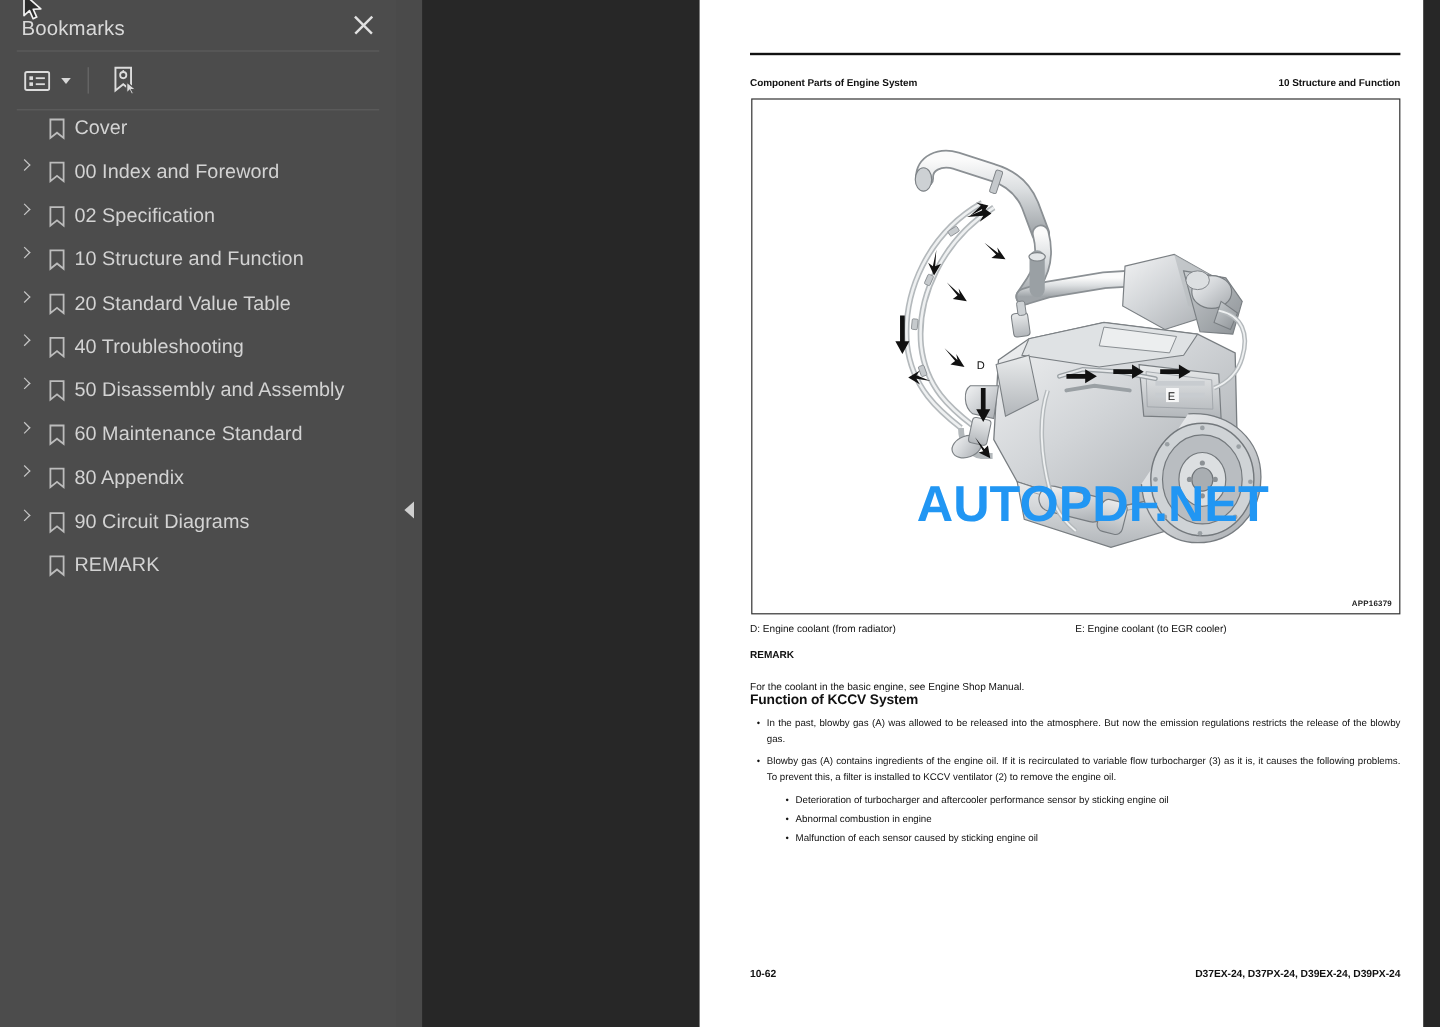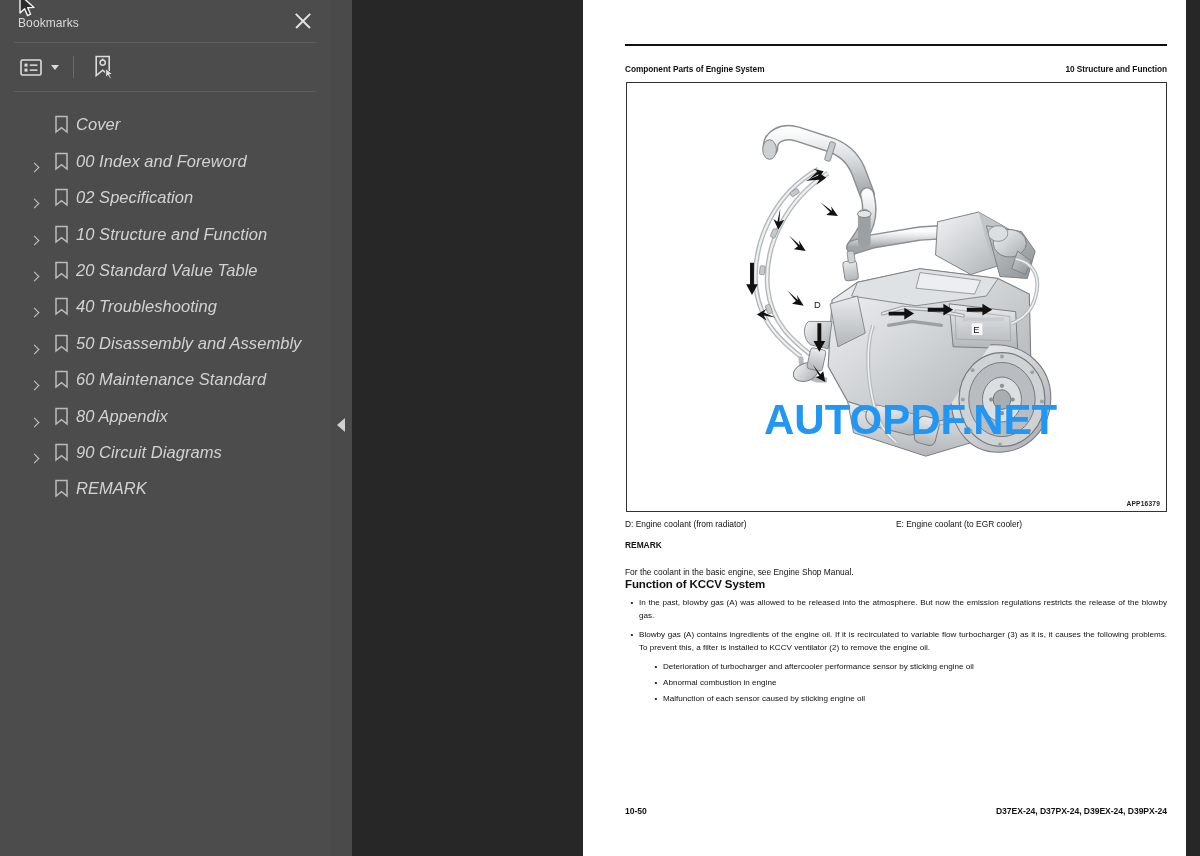--- a/index.html
+++ b/index.html
@@ -30,21 +30,21 @@
 
   .bm-header {
     height: 42px;
     display: flex;
     align-items: center;
     justify-content: space-between;
     padding: 0 14px 0 18px;
   }
   .bm-title {
     color: #d9d9d9;
-    font-size: 12px;
+    font-size: 17px;
     letter-spacing: .1px;
     line-height: 1;
     padding-top: 4px;
   }
   .bm-close {
     width: 26px; height: 26px;
     position: relative;
     cursor: pointer;
   }
   .bm-close::before, .bm-close::after {
@@ -95,25 +95,24 @@
     margin: 0 14px 0 10px;
   }
   .tb-newbm { width: 32px; }
 
   
   .bm-tree {
     padding-top: 6px;
   }
   .bm-row {
     display: flex;
-    align-items: flex-end;
+    align-items: flex-start;
     height: 36.4px;
-    padding-left: 24px;
+    padding-left: 10px;
     cursor: pointer;
-    font-style: italic;
   }
   .bm-arrow {
     width: 22px;
     display: flex;
     align-items: center;
     justify-content: center;
     flex: 0 0 22px;
   }
   .chev {
     width: 7px; height: 7px;
@@ -692,21 +691,21 @@
               <span class="txt">Abnormal combustion in engine</span>
             </div>
             <div class="bli">
               <span class="dot">•</span>
               <span class="txt">Malfunction of each sensor caused by sticking engine oil</span>
             </div>
           </div>
         </div>
 
         <div class="pg-foot">
-          <span>10-50</span>
+          <span>10-62</span>
           <span>D37EX-24, D37PX-24, D39EX-24, D39PX-24</span>
         </div>
 
       </div>
     </div>
 
     <div id="watermark">AUTOPDF.NET</div>
   </div>
 
   <svg id="cursor" width="20" height="26" viewBox="0 0 20 26">

